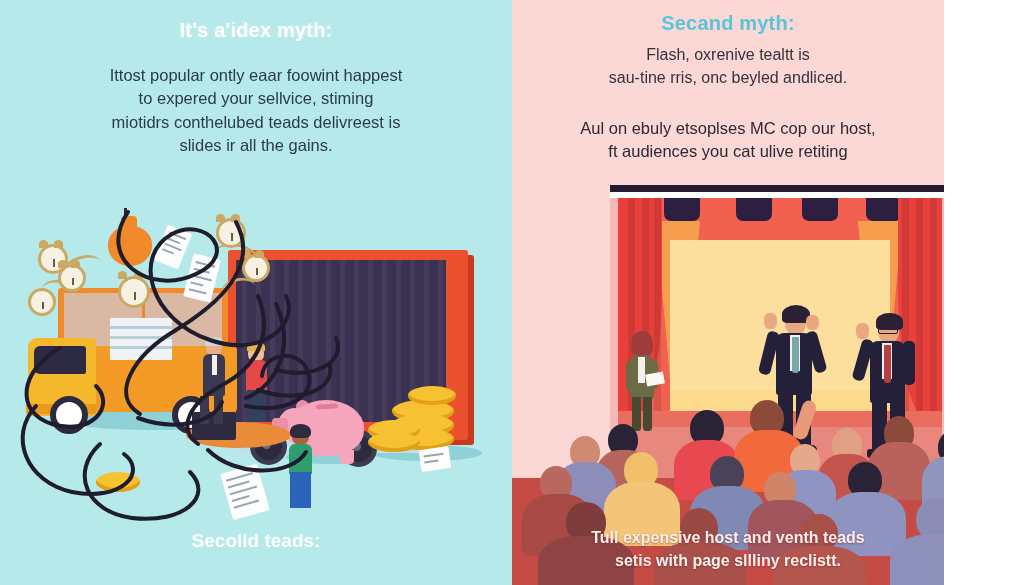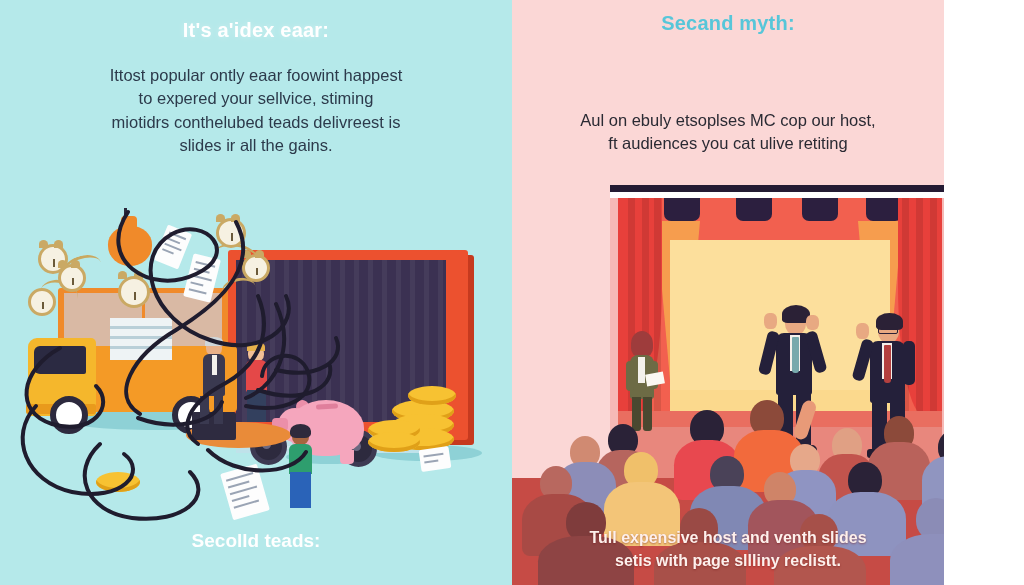--- a/index.html
+++ b/index.html
@@ -11,21 +11,21 @@
   #panel-left{left:0;width:512px;background:#b5e9ea;}
   #panel-right{left:512px;width:432px;background:#fbd7d6;}
 
   
   .title{position:absolute;width:100%;text-align:center;font-weight:700;letter-spacing:.2px;}
   #left-title{top:19px;font-size:20px;color:#ffffff;text-shadow:0 0 6px rgba(255,255,255,.35);}
   #right-title{top:12px;font-size:20px;color:#57c6d9;}
   .body-text{position:absolute;width:100%;text-align:center;line-height:1.42;}
   #left-body{top:64px;font-size:16.5px;color:#2c3a4b;padding:0 42px;box-sizing:border-box;}
   #right-body-1{top:44px;font-size:16px;color:#33333b;padding:0 60px;box-sizing:border-box;}
-  #right-body-2{top:109px;font-size:16.5px;color:#2a2a33;padding:0 40px;box-sizing:border-box;}
+  #right-body-2{top:117px;font-size:16.5px;color:#2a2a33;padding:0 40px;box-sizing:border-box;}
   #left-bottom-title{position:absolute;top:530px;width:100%;text-align:center;font-size:19px;font-weight:700;color:#ffffff;}
   #right-bottom-text{position:absolute;top:526px;width:100%;text-align:center;font-size:16px;font-weight:700;
       line-height:1.45;color:#fdf0ec;text-shadow:0 1px 2px rgba(120,30,30,.55);}
 
   
   #left-art{position:absolute;left:0;top:200px;width:512px;height:330px;}
 
   .shadow-ellipse{position:absolute;border-radius:50%;background:rgba(110,190,196,.55);}
 
   
@@ -124,21 +124,21 @@
 
   .nobr{white-space:pre-line;}
 </style>
 </head>
 <body>
 
 <div id="stage">
 
   <div class="panel" id="panel-left">
 
-    <div class="title" id="left-title">It's a'idex eaar:</div>
+    <div class="title" id="left-title">It's a'idex myth:</div>
 
     <div class="body-text nobr" id="left-body">Ittost popular ontly eaar foowint happest
 to expered your sellvice, stiming
 miotidrs conthelubed teads delivreest is
 slides ir all the gains.</div>
 
     <div id="left-art">
 
       <div class="shadow-ellipse" style="left:58px;top:208px;width:200px;height:22px;"></div>
       <div class="shadow-ellipse" style="left:286px;top:250px;width:86px;height:14px;"></div>
@@ -300,20 +300,22 @@
 
     </div>
 
     <div id="left-bottom-title">Secolld teads:</div>
   </div>
 
   <div class="panel" id="panel-right">
 
     <div class="title" id="right-title">Secand myth:</div>
 
+    <div class="body-text nobr" id="right-body-1">Flash, oxrenive tealtt is
+sau-tine rris, onc beyled andliced.</div>
 
     <div class="body-text nobr" id="right-body-2">Aul on ebuly etsoplses MC cop our host,
 ft audiences you cat ulive retiting</div>
 
     <div id="right-art">
       <div id="stage-rail-dark"></div>
       <div id="stage-rail-white"></div>
 
       <div id="stage-wall">
         <div id="beam-left"></div>
@@ -461,17 +463,17 @@
       <div class="aud">
         <div class="h" style="left:288px;top:124px;width:38px;height:38px;background:#a65049;"></div>
         <div class="b" style="left:262px;top:156px;width:92px;height:56px;background:#b2564e;"></div>
       </div>
       <div class="aud">
         <div class="h" style="left:404px;top:108px;width:40px;height:42px;background:#8b8cb6;"></div>
         <div class="b" style="left:378px;top:144px;width:96px;height:62px;background:#8e90bc;"></div>
       </div>
     </div>
 
-    <div id="right-bottom-text" class="nobr">Tull expensive host and venth slides
+    <div id="right-bottom-text" class="nobr">Tull expensive host and venth teads
 setis with page sllliny reclistt.</div>
   </div>
 
 </div>
 
 </body></html>

